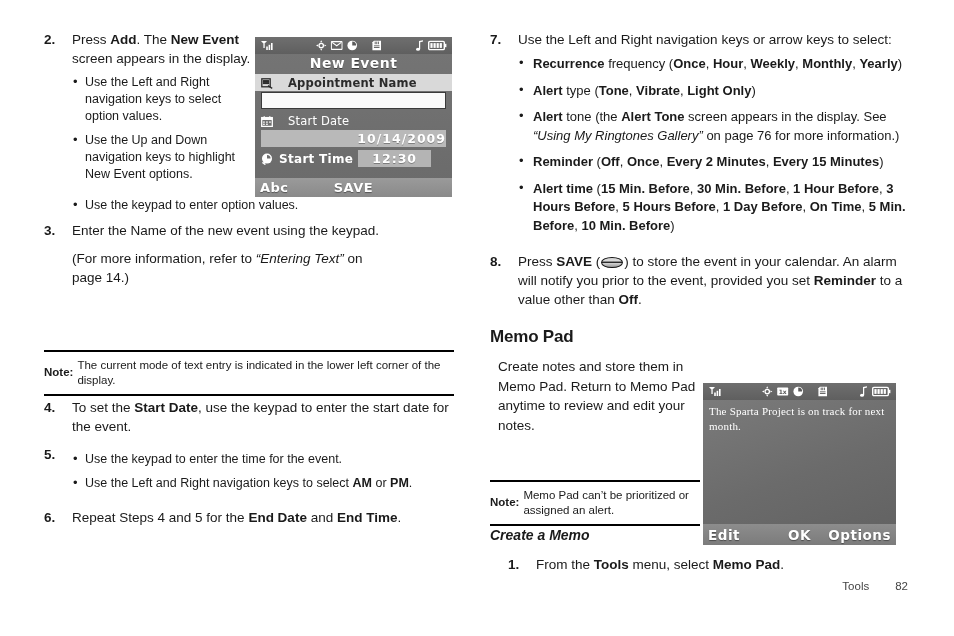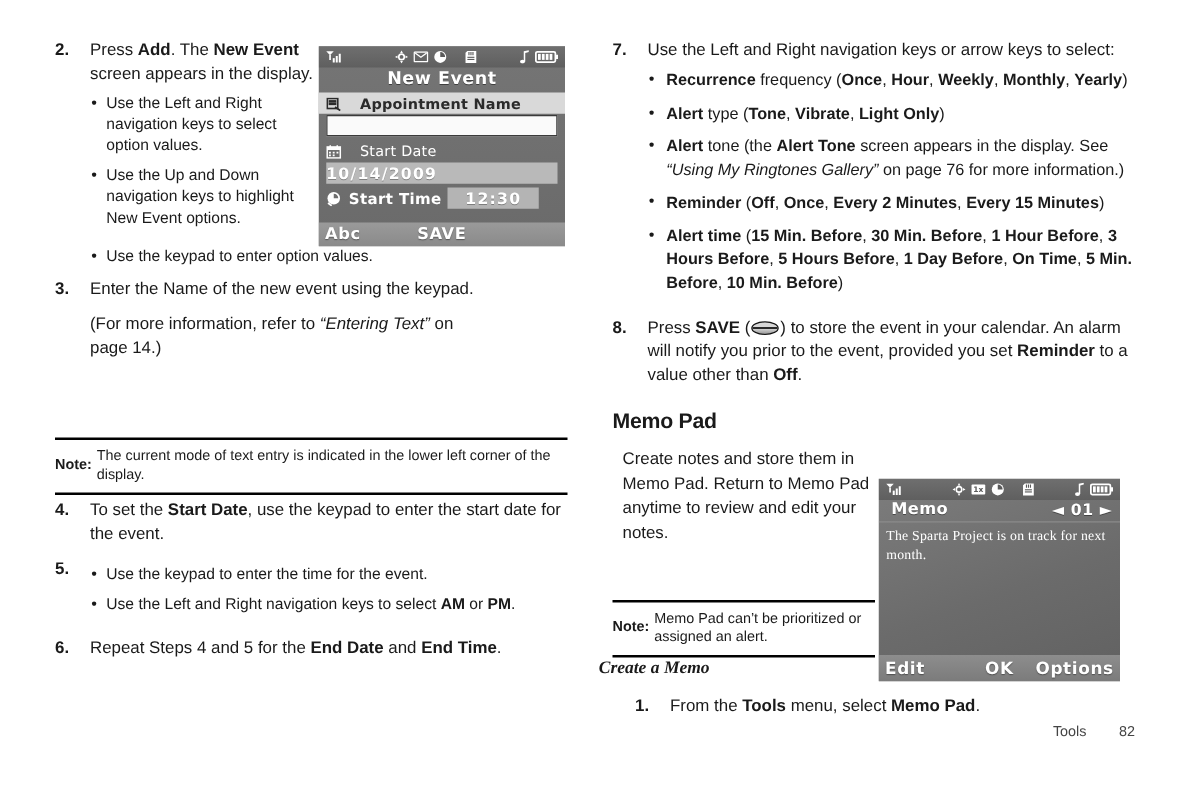--- a/index.html
+++ b/index.html
@@ -243,21 +243,21 @@
   .input-box {
     margin: 1px 6px 3px 6px;
     height: 15px;
     background: #fafafa;
     border: 1px solid #3a3a3a;
   }
   .value-bar {
     margin: 1px 6px 2px 6px;
     background: #b9b9b9;
     color: #ffffff;
-    text-align: left;
+    text-align: right;
     font-size: 12.5px;
     font-weight: bold;
     letter-spacing: 1px;
     padding: 1px 0;
     text-shadow: 0 1px 0 rgba(0,0,0,.3);
   }
   .time-row {
     display: flex;
     align-items: center;
     gap: 5px;
@@ -523,21 +523,21 @@
     <p class="para" style="margin-left:8px;max-width:198px;">Create notes and store them in Memo Pad. Return to Memo Pad anytime to review and edit your notes.</p>
   </div>
 
   <div class="note note-right">
     <div class="note-row">
       <span class="note-label">Note:</span>
       <span class="note-text">Memo Pad can’t be prioritized or assigned an alert.</span>
     </div>
   </div>
 
-  <div style="position:absolute;left:479px;top:527px;width:210px;font-family:Liberation Serif, serif;">
+  <div style="position:absolute;left:490px;top:527px;width:210px;">
     <h3 class="h-sub">Create a Memo</h3>
   </div>
 
   <div class="step" style="position:absolute;left:508px;top:555px;width:380px;">
     <div class="step-num">1.</div>
     <div class="step-body">From the <b>Tools</b> menu, select <b>Memo Pad</b>.</div>
   </div>
 
   <div class="phone phone-2">
     <div class="status-bar">
@@ -596,24 +596,20 @@
             <rect x="16.6" y="3.8" width="1.8" height="3.4" fill="#fff"></rect>
             <rect x="2.4" y="3.1" width="2.2" height="4.8" fill="#fff"></rect>
             <rect x="5.5" y="3.1" width="2.2" height="4.8" fill="#fff"></rect>
             <rect x="8.6" y="3.1" width="2.2" height="4.8" fill="#fff"></rect>
             <rect x="11.7" y="3.1" width="2.2" height="4.8" fill="#fff"></rect>
           </svg>
         </span>
       </span>
     </div>
 
-    <div class="memo-title-row">
-      <span class="memo-title">Memo</span>
-      <span class="memo-index">◄ 01 ►</span>
-    </div>
 
     <div class="memo-body">The Sparta Project is on track for next month.</div>
 
     <div class="soft-bar memo-soft">
       <span class="soft-l">Edit</span>
       <span class="soft-c">OK</span>
       <span class="soft-r">Options</span>
     </div>
   </div>
 

